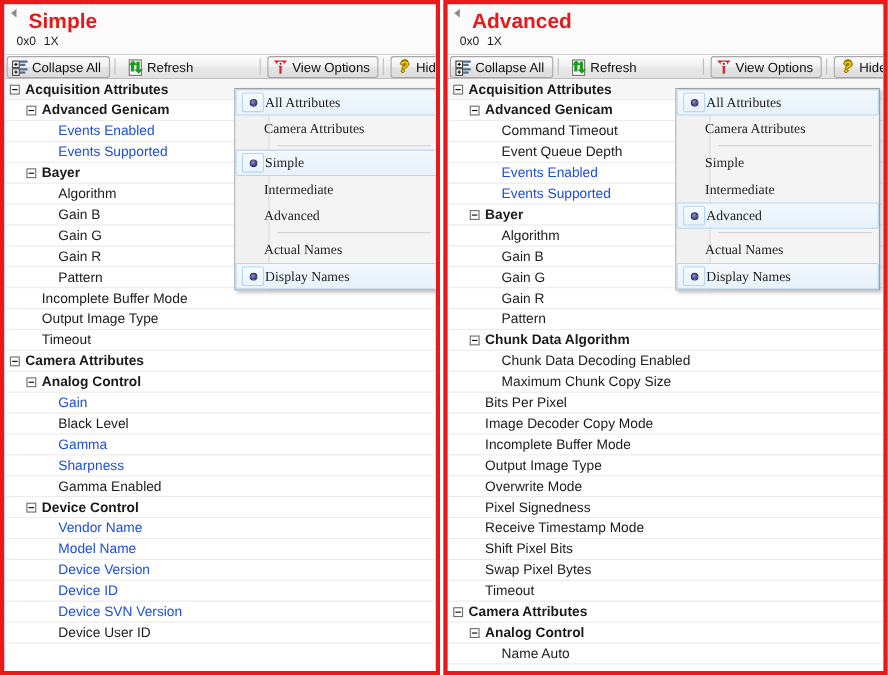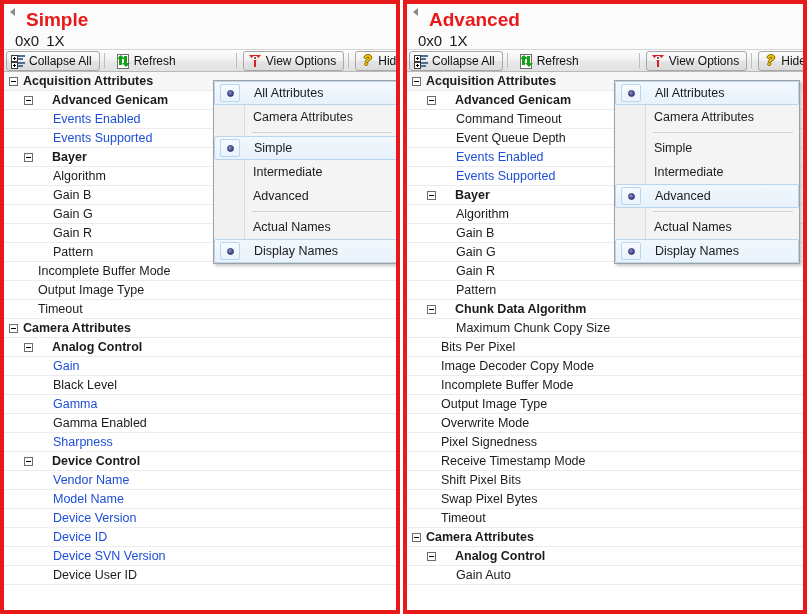--- a/index.html
+++ b/index.html
@@ -68,21 +68,21 @@
     font-size: 19px;
     font-weight: bold;
     color: #e8191b;
     letter-spacing: 0px;
     white-space: nowrap;
   }
   .hdr-sub {
     position: absolute;
     left: 11px;
     top: 28px;
-    font-size: 15px;
+    font-size: 11px;
     color: #1a1a1a;
     white-space: nowrap;
   }
   .hdr-sub .sep { display: inline-block; width: 7px; }
 
   
   .toolbar {
     position: relative;
     height: 22px;
     background: linear-gradient(to bottom,#fdfdfd 0%, #f1f1f1 48%, #e9e9e9 52%, #e2e2e2 100%);
@@ -218,21 +218,21 @@
   .twisty:before {
     content: ""; position: absolute; left: 1px; top: 3px;
     width: 5px; height: 1px; background: #000;
   }
   .row .label { position: absolute; top: 0; }
 
   
   .i0 .twisty { left: 5px; }
   .i0 .label  { left: 19px; }
   .i1 .twisty { left: 20px; }
-  .i1 .label  { left: 34px; margin-left: 14px; }
+  .i1 .label  { left: 34px; }
   .i1n .label { left: 34px; }
   .i2n .label { left: 49px; }
 
   
   .popup {
     position: absolute;
     background: #f4f4f4;
     border: 1px solid #a0a0a0;
     box-shadow: 2px 2px 3px rgba(0,0,0,0.22);
     box-sizing: border-box;
@@ -243,24 +243,25 @@
     position: absolute;
     left: 0; top: 0; bottom: 0;
     width: 30px;
     background: #f1f1f1;
     border-right: 1px solid #dcdcdc;
   }
   .mi {
     position: relative;
     height: 24px;
     line-height: 24px;
-    padding-left: 39px;
+    padding-left: 26px;
     color: #1b1b1b;
     white-space: nowrap;
     box-sizing: border-box;
+    font-family: Liberation Serif, serif;
   }
   .mi .txt { position: relative; }
   .mi.sel {
     background: linear-gradient(to bottom,#f2f8fd 0%, #e8f2fb 100%);
     border: 1px solid #b8d6f0;
     border-radius: 2px;
     line-height: 22px;
     height: 24px;
   }
   .mi .bullet {
@@ -405,25 +406,25 @@
           </div>
           <div class="row i2n dim">
             <span class="label">Gain</span>
           </div>
           <div class="row i2n">
             <span class="label">Black Level</span>
           </div>
           <div class="row i2n dim">
             <span class="label">Gamma</span>
           </div>
+          <div class="row i2n dim">
+            <span class="label">Sharpness</span>
+          </div>
           <div class="row i2n">
             <span class="label">Gamma Enabled</span>
-          </div>
-          <div class="row i2n dim">
-            <span class="label">Sharpness</span>
           </div>
           <div class="row i1 bold">
             <span class="twisty"></span>
             <span class="label">Device Control</span>
           </div>
           <div class="row i2n dim">
             <span class="label">Vendor Name</span>
           </div>
           <div class="row i2n dim">
             <span class="label">Model Name</span>
@@ -560,20 +561,23 @@
             <span class="label">Gain R</span>
           </div>
           <div class="row i2n">
             <span class="label">Pattern</span>
           </div>
           <div class="row i1 bold">
             <span class="twisty"></span>
             <span class="label">Chunk Data Algorithm</span>
           </div>
           <div class="row i2n">
+            <span class="label">Chunk Data Decoding Enabled</span>
+          </div>
+          <div class="row i2n">
             <span class="label">Maximum Chunk Copy Size</span>
           </div>
           <div class="row i1n">
             <span class="label">Bits Per Pixel</span>
           </div>
           <div class="row i1n">
             <span class="label">Image Decoder Copy Mode</span>
           </div>
           <div class="row i1n">
             <span class="label">Incomplete Buffer Mode</span>
@@ -601,21 +605,21 @@
           </div>
           <div class="row i0 bold">
             <span class="twisty"></span>
             <span class="label">Camera Attributes</span>
           </div>
           <div class="row i1 bold">
             <span class="twisty"></span>
             <span class="label">Analog Control</span>
           </div>
           <div class="row i2n">
-            <span class="label">Gain Auto</span>
+            <span class="label">Name Auto</span>
           </div>
         </div>
 
       <div class="popup" style="left:207px; top:76px; width:186px;">
         <div class="gutter"></div>
         <div class="menu-items">
             <div class="mi sel"><span class="bullet">
                 <i class="ring"></i>
                 <i class="dot"></i>
               </span><span class="txt">All Attributes</span></div>

